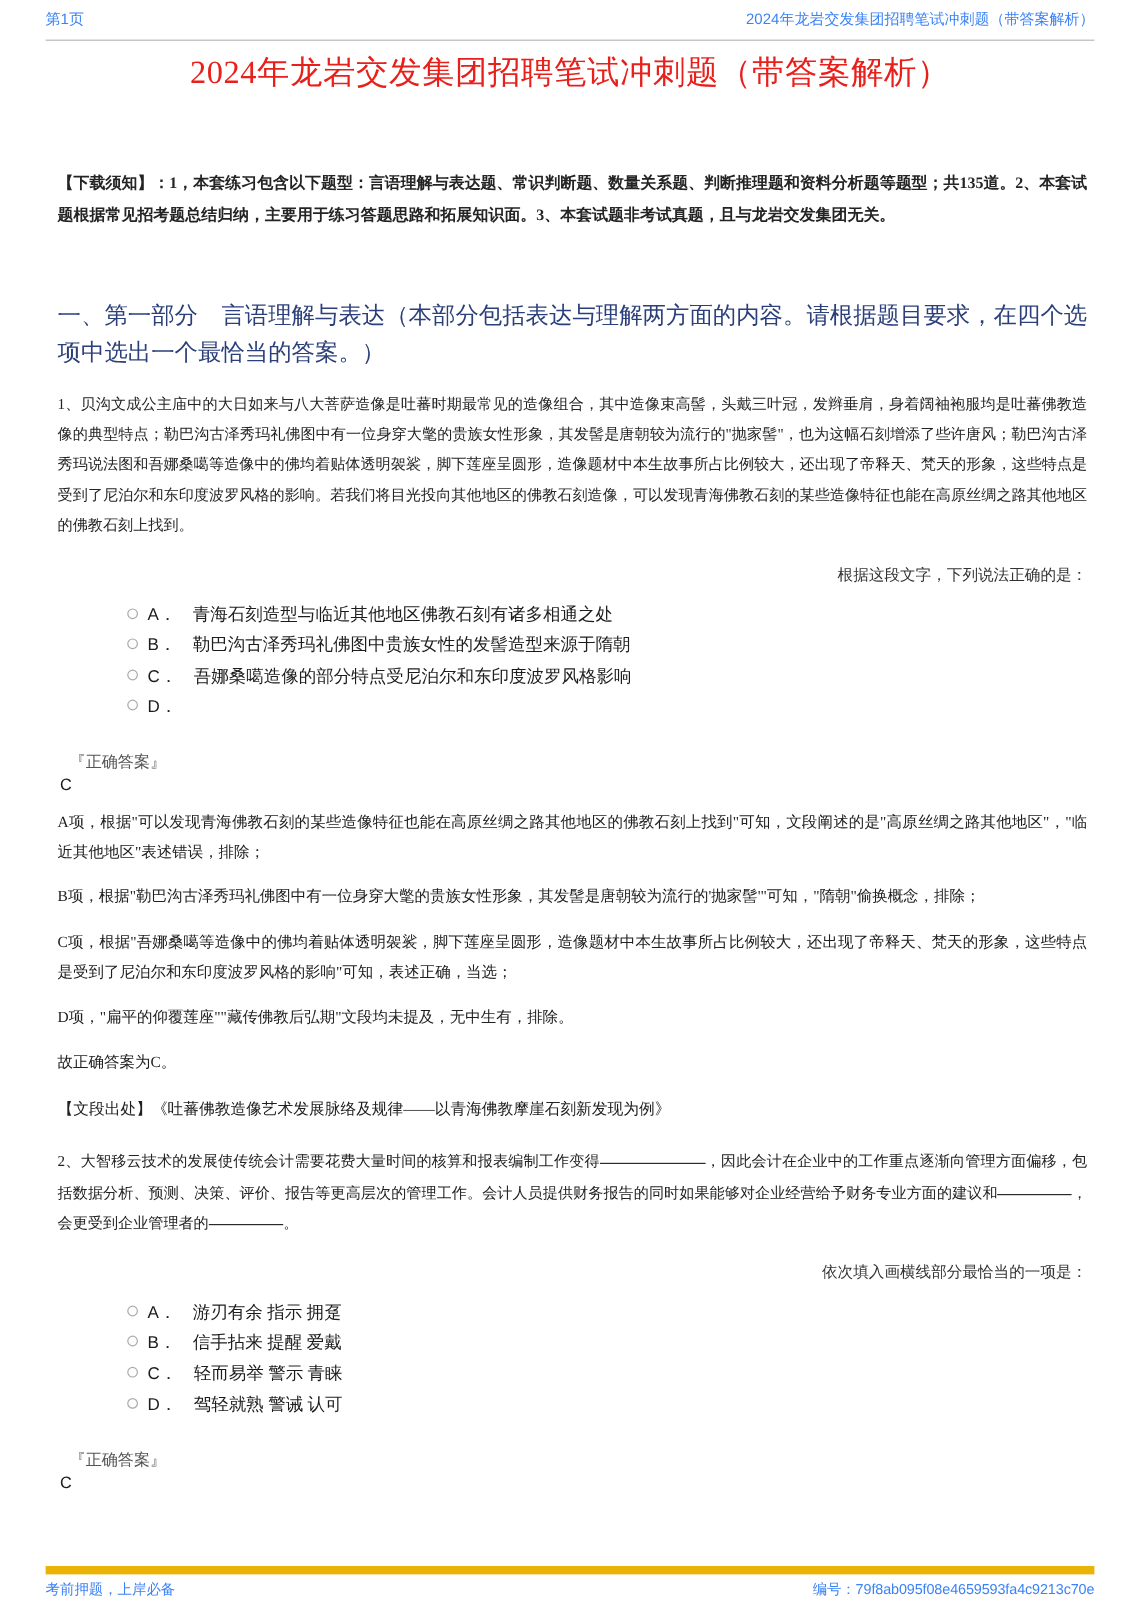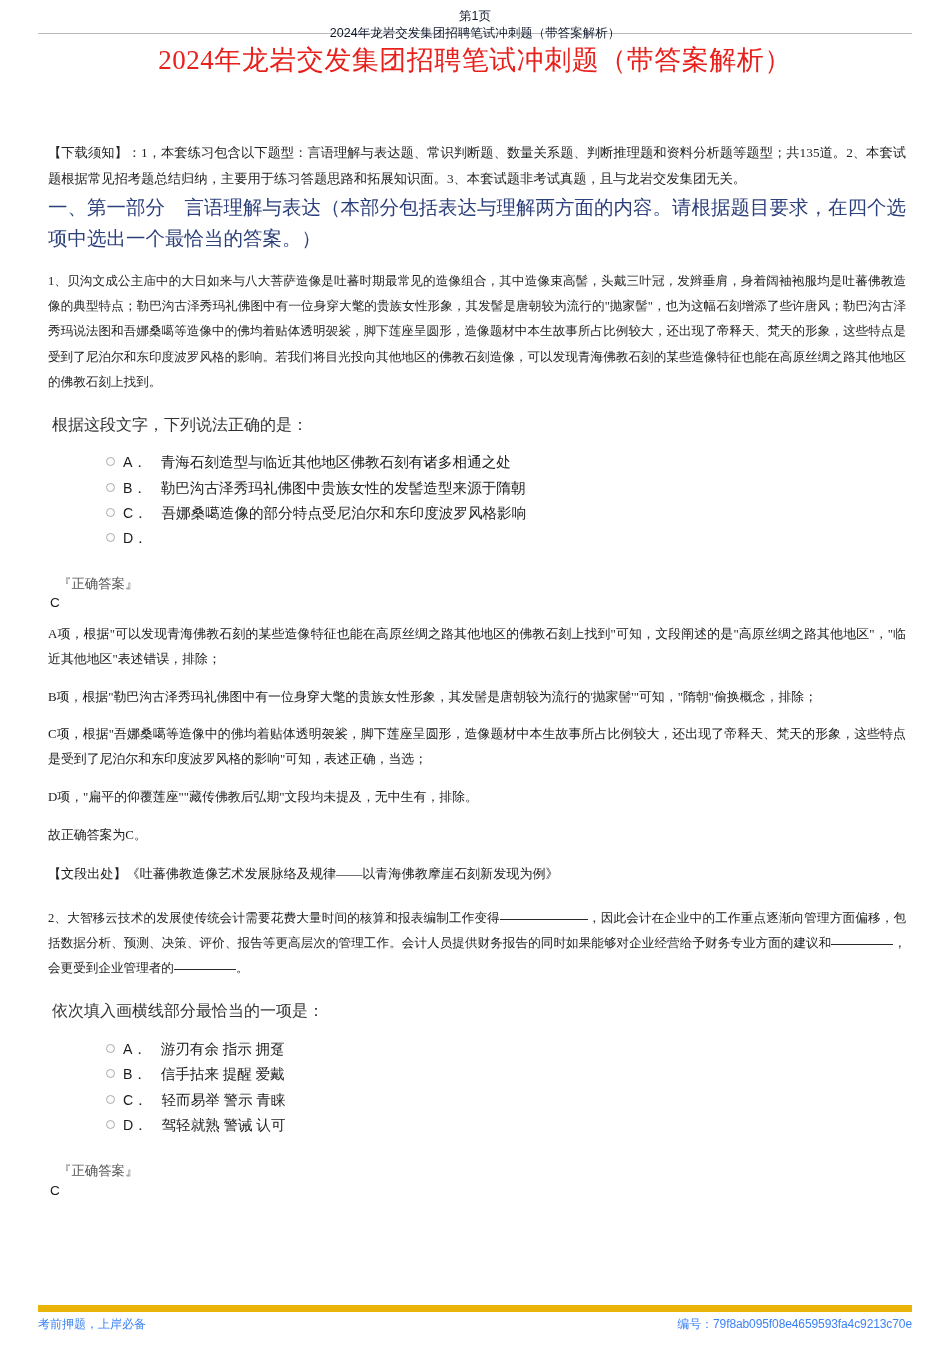--- a/index.html
+++ b/index.html
@@ -26,26 +26,25 @@
 
   
   .running-header {
     position: absolute;
     top: 8px;
     left: 38px;
     right: 38px;
     height: 26px;
     border-bottom: 1px solid #b9b9b9;
     display: flex;
-    align-items: center;
+    align-items: flex-start;
     justify-content: space-between;
     font-size: 12.5px;
-    color: #0f172a;
-    font-family: "Liberation Sans", "DejaVu Sans", sans-serif;
-    flex-direction: column;
+    color: #3b82f6;
+    font-family: "Liberation Sans", "DejaVu Sans", sans-serif;
   }
   .running-header .hdr-left {
     letter-spacing: 0px;
   }
   .running-header .hdr-right {
     letter-spacing: 0px;
   }
 
   
   .doc-title {
@@ -67,20 +66,22 @@
     top: 140px;
     left: 48px;
     width: 858px;
   }
 
   .notice {
     font-size: 13.3px;
     line-height: 1.95;
     text-align: justify;
     color: #242424;
+    margin-bottom: 56px;
+    font-weight: bold;
   }
 
   .section-heading {
     font-size: 19.5px;
     line-height: 1.62;
     color: #2b3f7a;
     margin: 0 0 14px 0;
     text-align: justify;
   }
 
@@ -88,24 +89,25 @@
 
   .q-stem {
     font-size: 12.6px;
     line-height: 2.0;
     text-align: justify;
     color: #232323;
     margin-bottom: 16px;
   }
 
   .q-prompt {
-    font-size: 16px;
+    font-size: 13px;
     line-height: 1.8;
     color: #333333;
     margin: 0 0 10px 4px;
+    text-align: right;
   }
 
   .options {
     margin: 0 0 6px 58px;
   }
   .opt-row {
     display: flex;
     align-items: baseline;
     font-size: 14.6px;
     line-height: 1.52;

